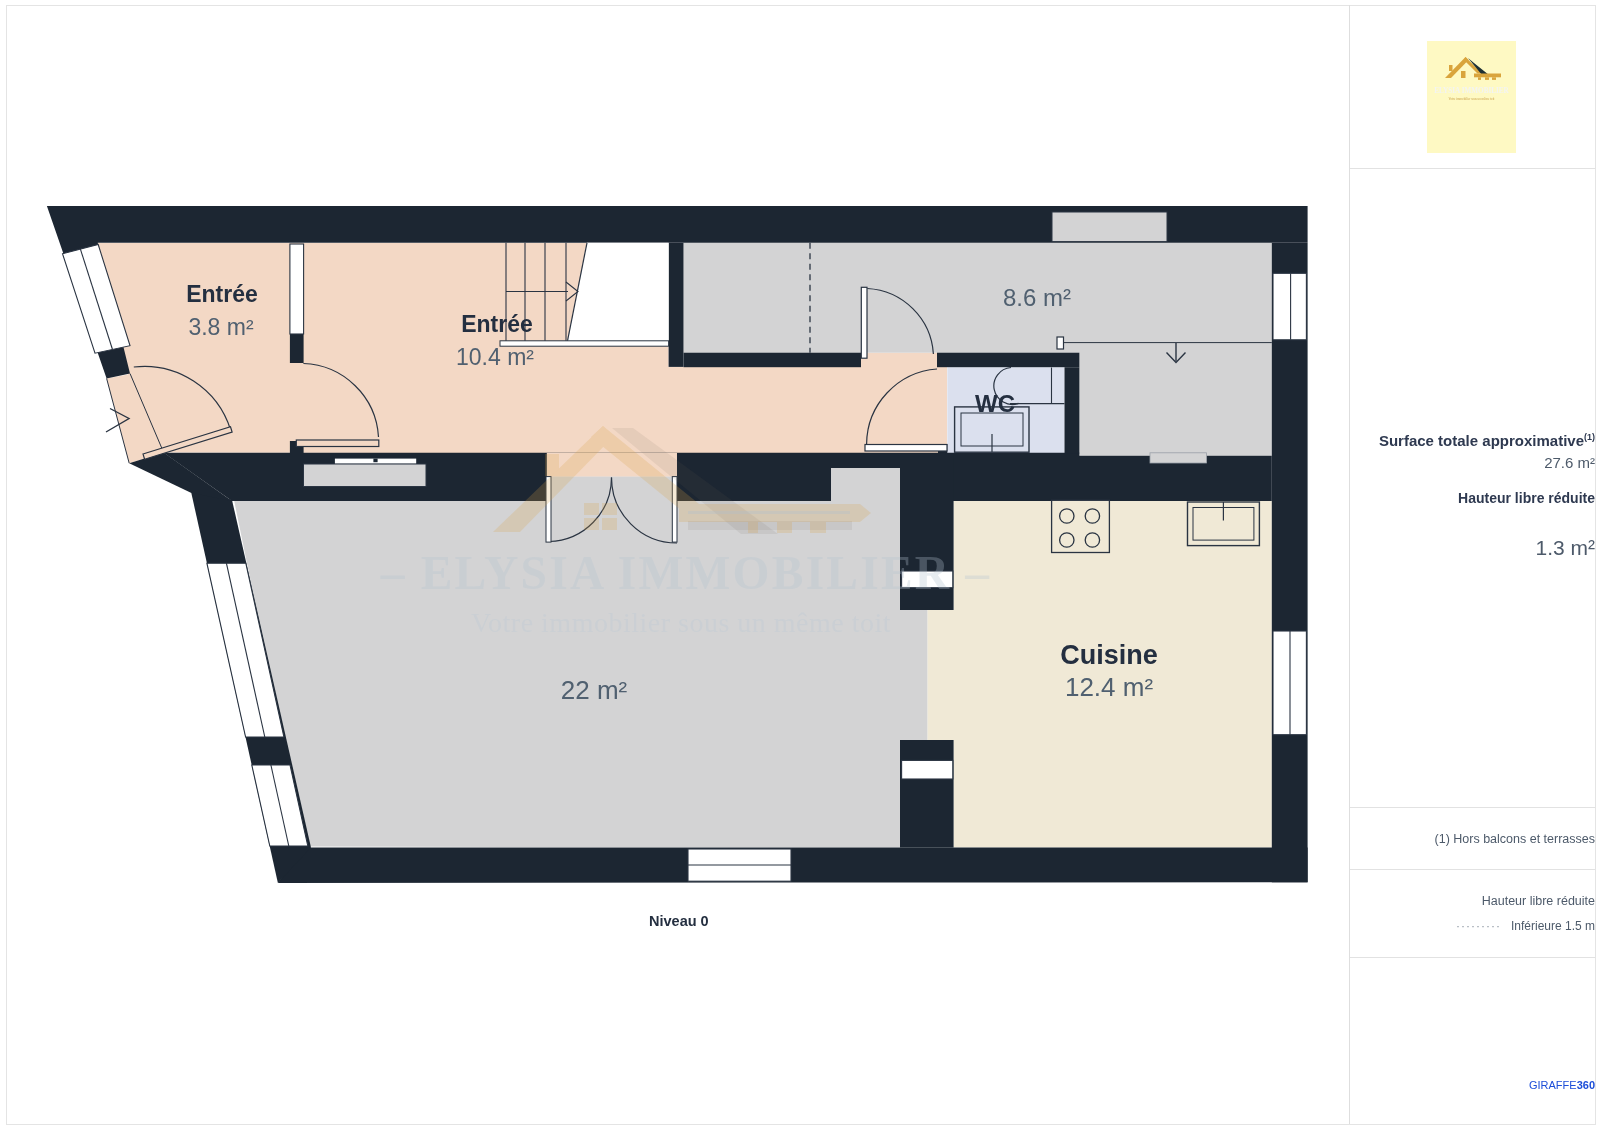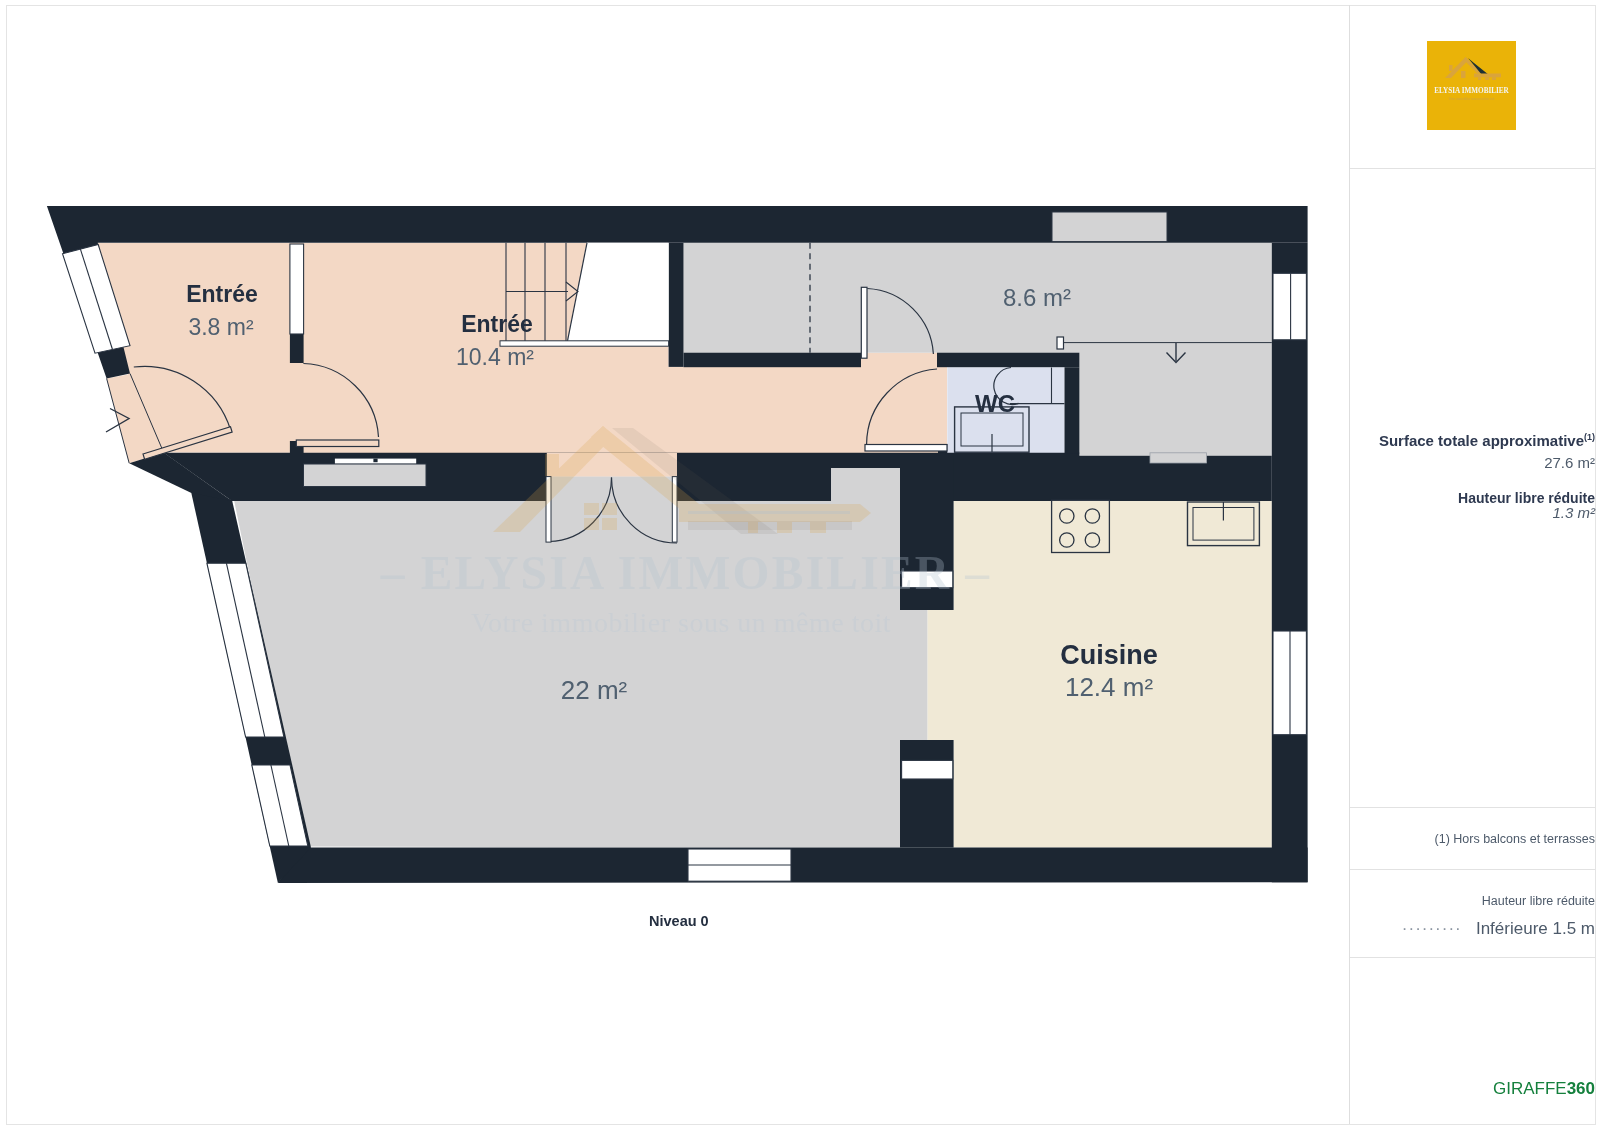--- a/index.html
+++ b/index.html
@@ -218,21 +218,21 @@
 
 <text x="594" y="699" text-anchor="middle" font-size="26" fill="#506070">22 m²</text>
 
 <text x="649" y="925.5" font-size="14.5" font-weight="bold" fill="#242f40">Niveau 0</text>
 </g>
 </svg>
 
 <div class="vline"></div>
 <div class="sidebar" id="sidebar">
 
-<div style="position:absolute;left:77px;top:36px;width:89px;height:89px;background:#eab308;">
+<div style="position:absolute;left:77px;top:36px;width:89px;height:112px;background:#fef9c3;">
   <svg width="89" height="89" viewBox="0 0 89 89">
     <polygon points="38.5,16 41.5,19 24,37 18,37" fill="#d9a43c"></polygon>
     <polygon points="38.5,16 43,20.5 55,32.5 50.5,32.5 38.5,20.5 36,20.5" fill="#d9a43c"></polygon>
     <polygon points="41,17 47,22 62,34 55,34" fill="#1e3034"></polygon>
     <rect x="47" y="32.5" width="27" height="3.8" fill="#d9a43c"></rect>
     <rect x="51" y="36.3" width="3" height="2.6" fill="#d9a43c"></rect>
     <rect x="58" y="36.3" width="4" height="2.6" fill="#d9a43c"></rect>
     <rect x="65" y="36.3" width="4" height="2.6" fill="#d9a43c"></rect>
     <rect x="22" y="24" width="3.5" height="6" fill="#d9a43c"></rect>
     <rect x="34" y="30" width="4.5" height="7" fill="#d9a43c"></rect>
@@ -240,29 +240,29 @@
     <text x="44.5" y="59" text-anchor="middle" font-family="'Liberation Serif',serif" font-size="3.2" fill="#c9a24a">Votre immobilier sous un même toit</text>
   </svg>
 </div>
 
 <div class="hr" style="top:163px;"></div>
 
 <div class="sb" style="top:427px;font-size:15px;font-weight:bold;color:#2e3950;">Surface totale approximative<span style="font-size:9px;vertical-align:6px;">(1)</span></div>
 <div class="sb" style="top:449px;font-size:15px;">27.6 m²</div>
 
 <div class="sb" style="top:485px;font-size:14px;font-weight:bold;color:#2e3950;">Hauteur libre réduite</div>
-<div class="sb" style="top:499px;font-size:15px;font-style:italic;">1.3 m²</div>
+<div class="sb" style="top:531px;font-size:21px;">1.3 m²</div>
 
 <div class="hr" style="top:802px;"></div>
 
 <div class="sb" style="top:827px;font-size:12.5px;">(1) Hors balcons et terrasses</div>
 
 <div class="hr" style="top:864px;"></div>
 
 <div class="sb" style="top:889px;font-size:12.5px;">Hauteur libre réduite</div>
-<div class="sb" style="top:914px;font-size:17px;"><span style="letter-spacing:1px;color:#8a94a0;">·········</span>&nbsp;&nbsp;&nbsp;Inférieure 1.5 m</div>
+<div class="sb" style="top:914px;font-size:12px;"><span style="letter-spacing:1px;color:#8a94a0;">·········</span>&nbsp;&nbsp;&nbsp;Inférieure 1.5 m</div>
 
 <div class="hr" style="top:952px;"></div>
 
 
-<div class="sb" style="top:1074px;font-size:17px;color:#15803d;">GIRAFFE<b>360</b></div>
+<div class="sb" style="top:1074px;font-size:11px;color:#1d4ed8;">GIRAFFE<b>360</b></div>
 </div>
 </div>
 
 </body></html>

